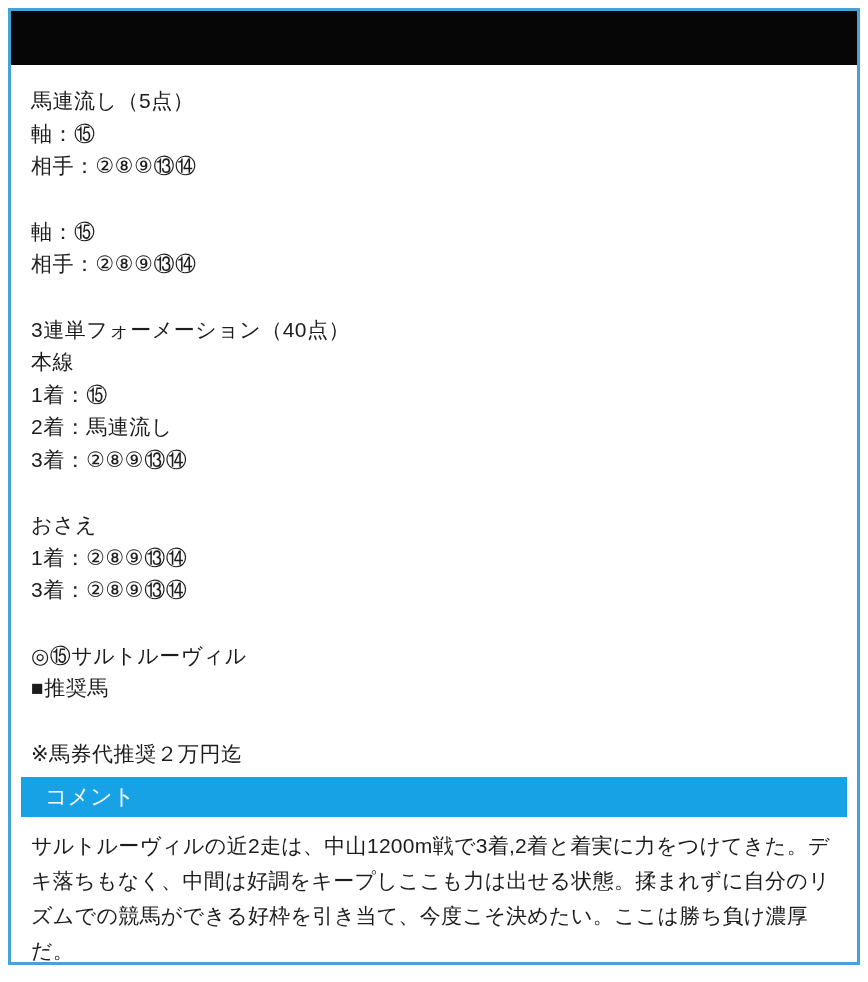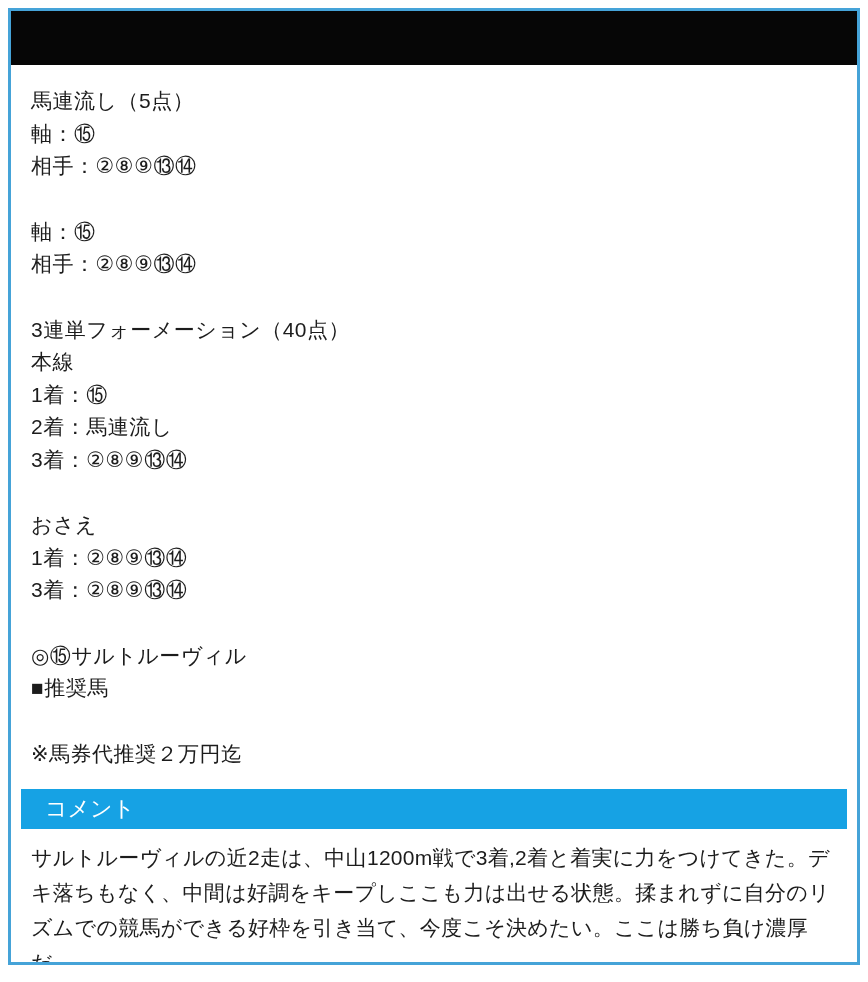--- a/index.html
+++ b/index.html
@@ -36,21 +36,21 @@
     font-size: 21px;
   }
   .line {
     padding-left: 20px;
     line-height: 32.5px;
     min-height: 32.5px;
     white-space: pre;
     letter-spacing: 0.5px;
   }
   .block { margin-bottom: 33px; }
-  .note-line { margin-bottom: 19px; }
+  .note-line { margin-bottom: 7px; }
   .comment-bar {
     margin: 0 10px;
     height: 40px;
     background: var(--comment-bar-bg, #16a2e4);
     color: #ffffff;
     font-size: 22px;
     line-height: 40px;
     padding-left: 24px;
     box-sizing: border-box;
   }

